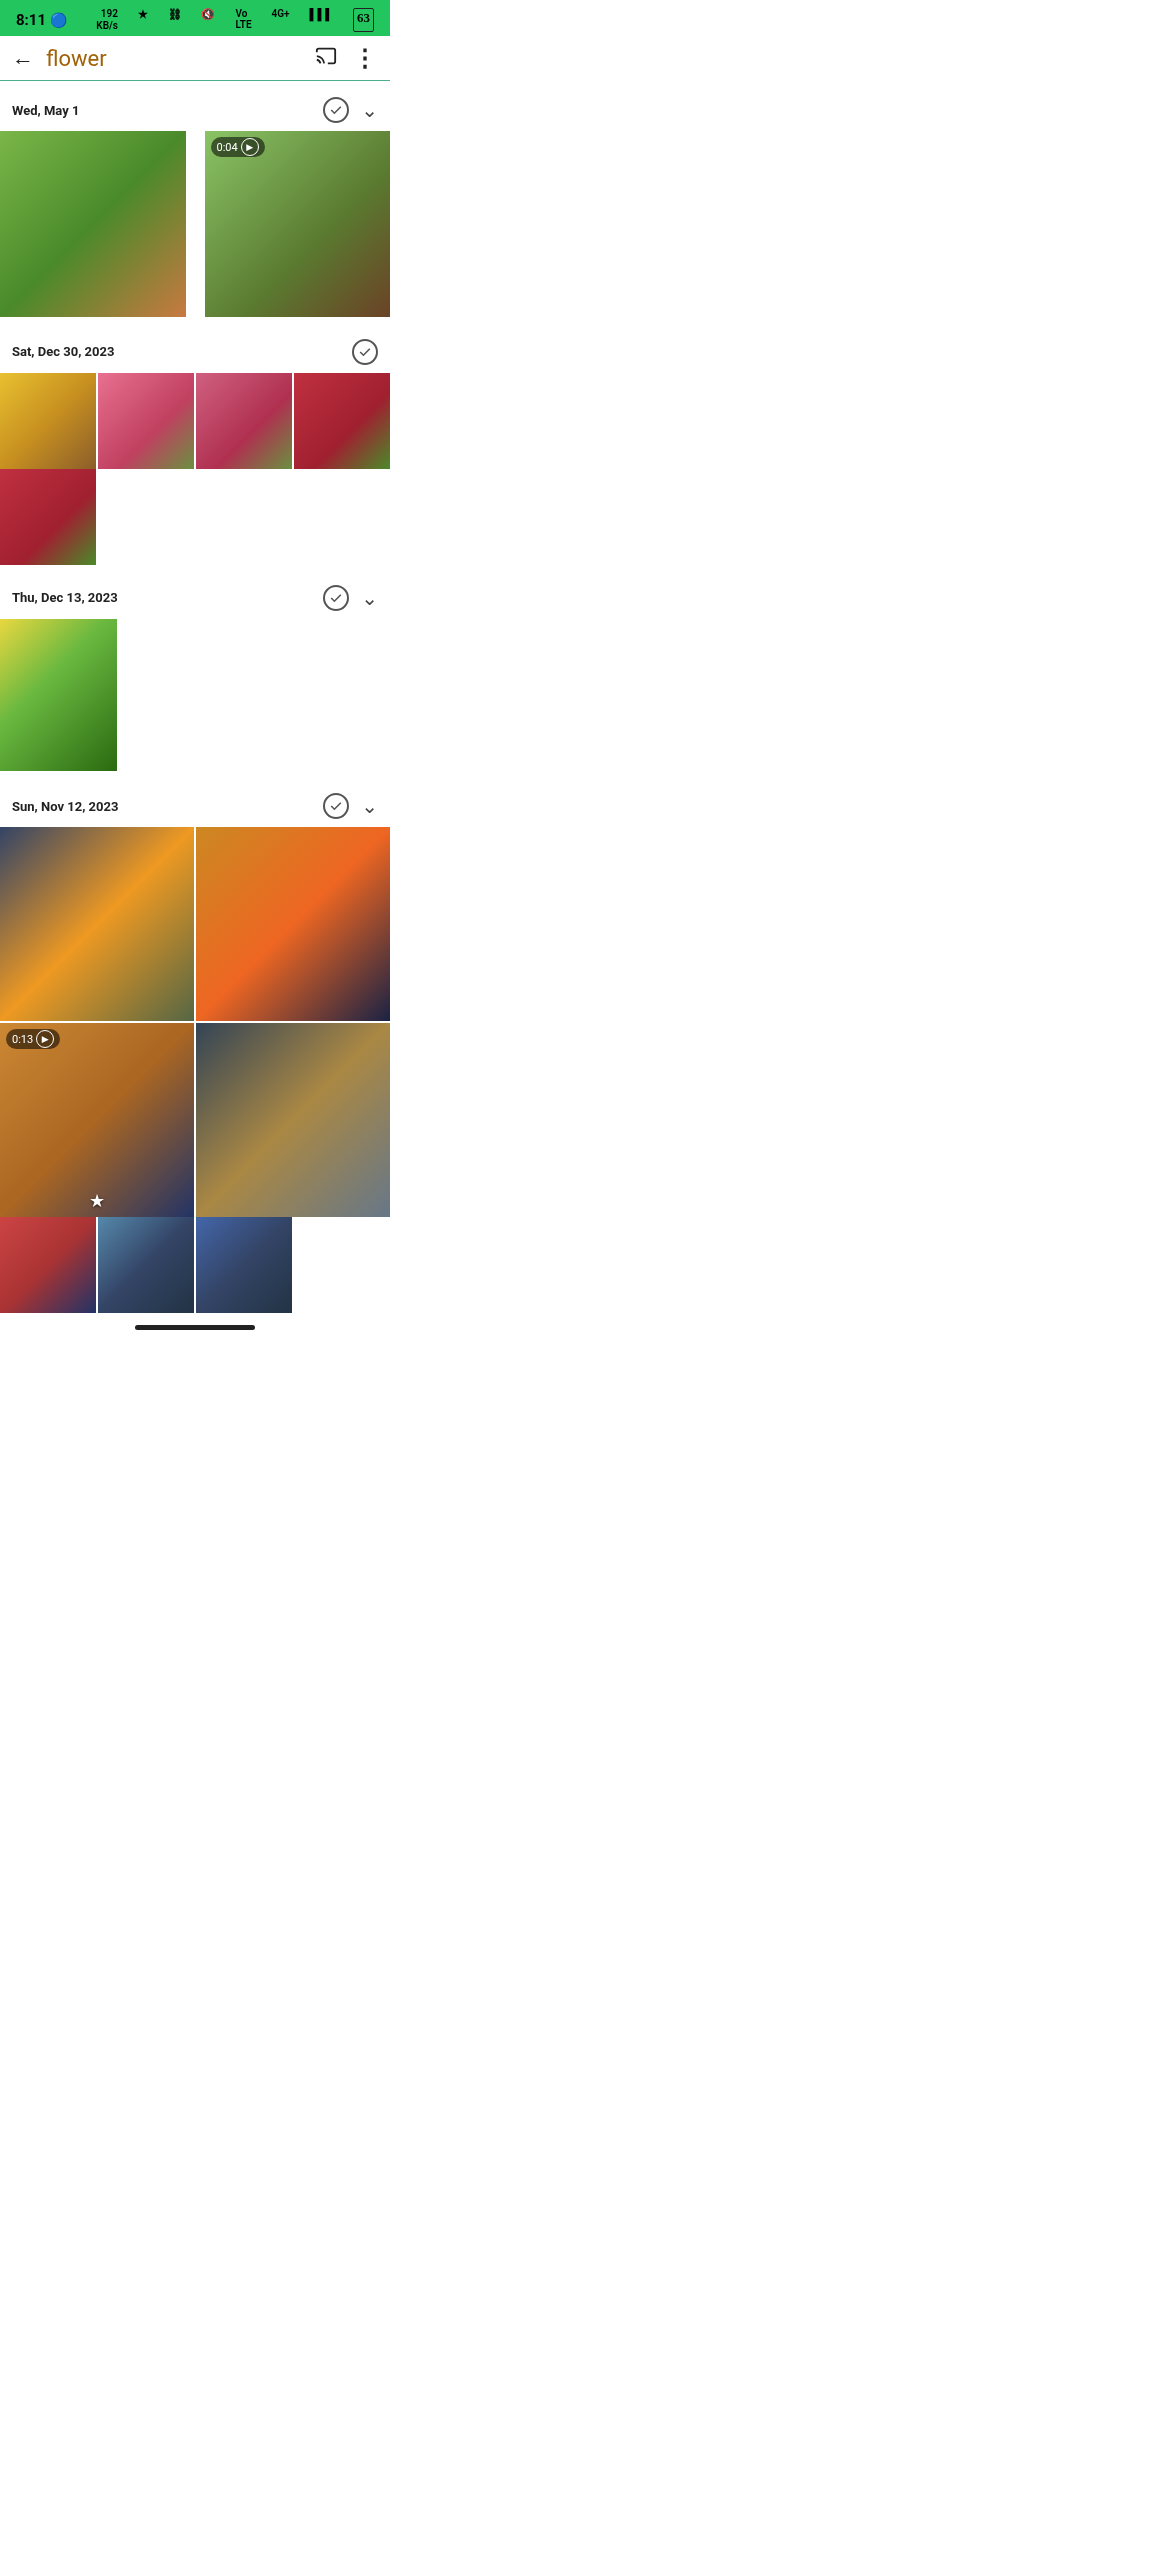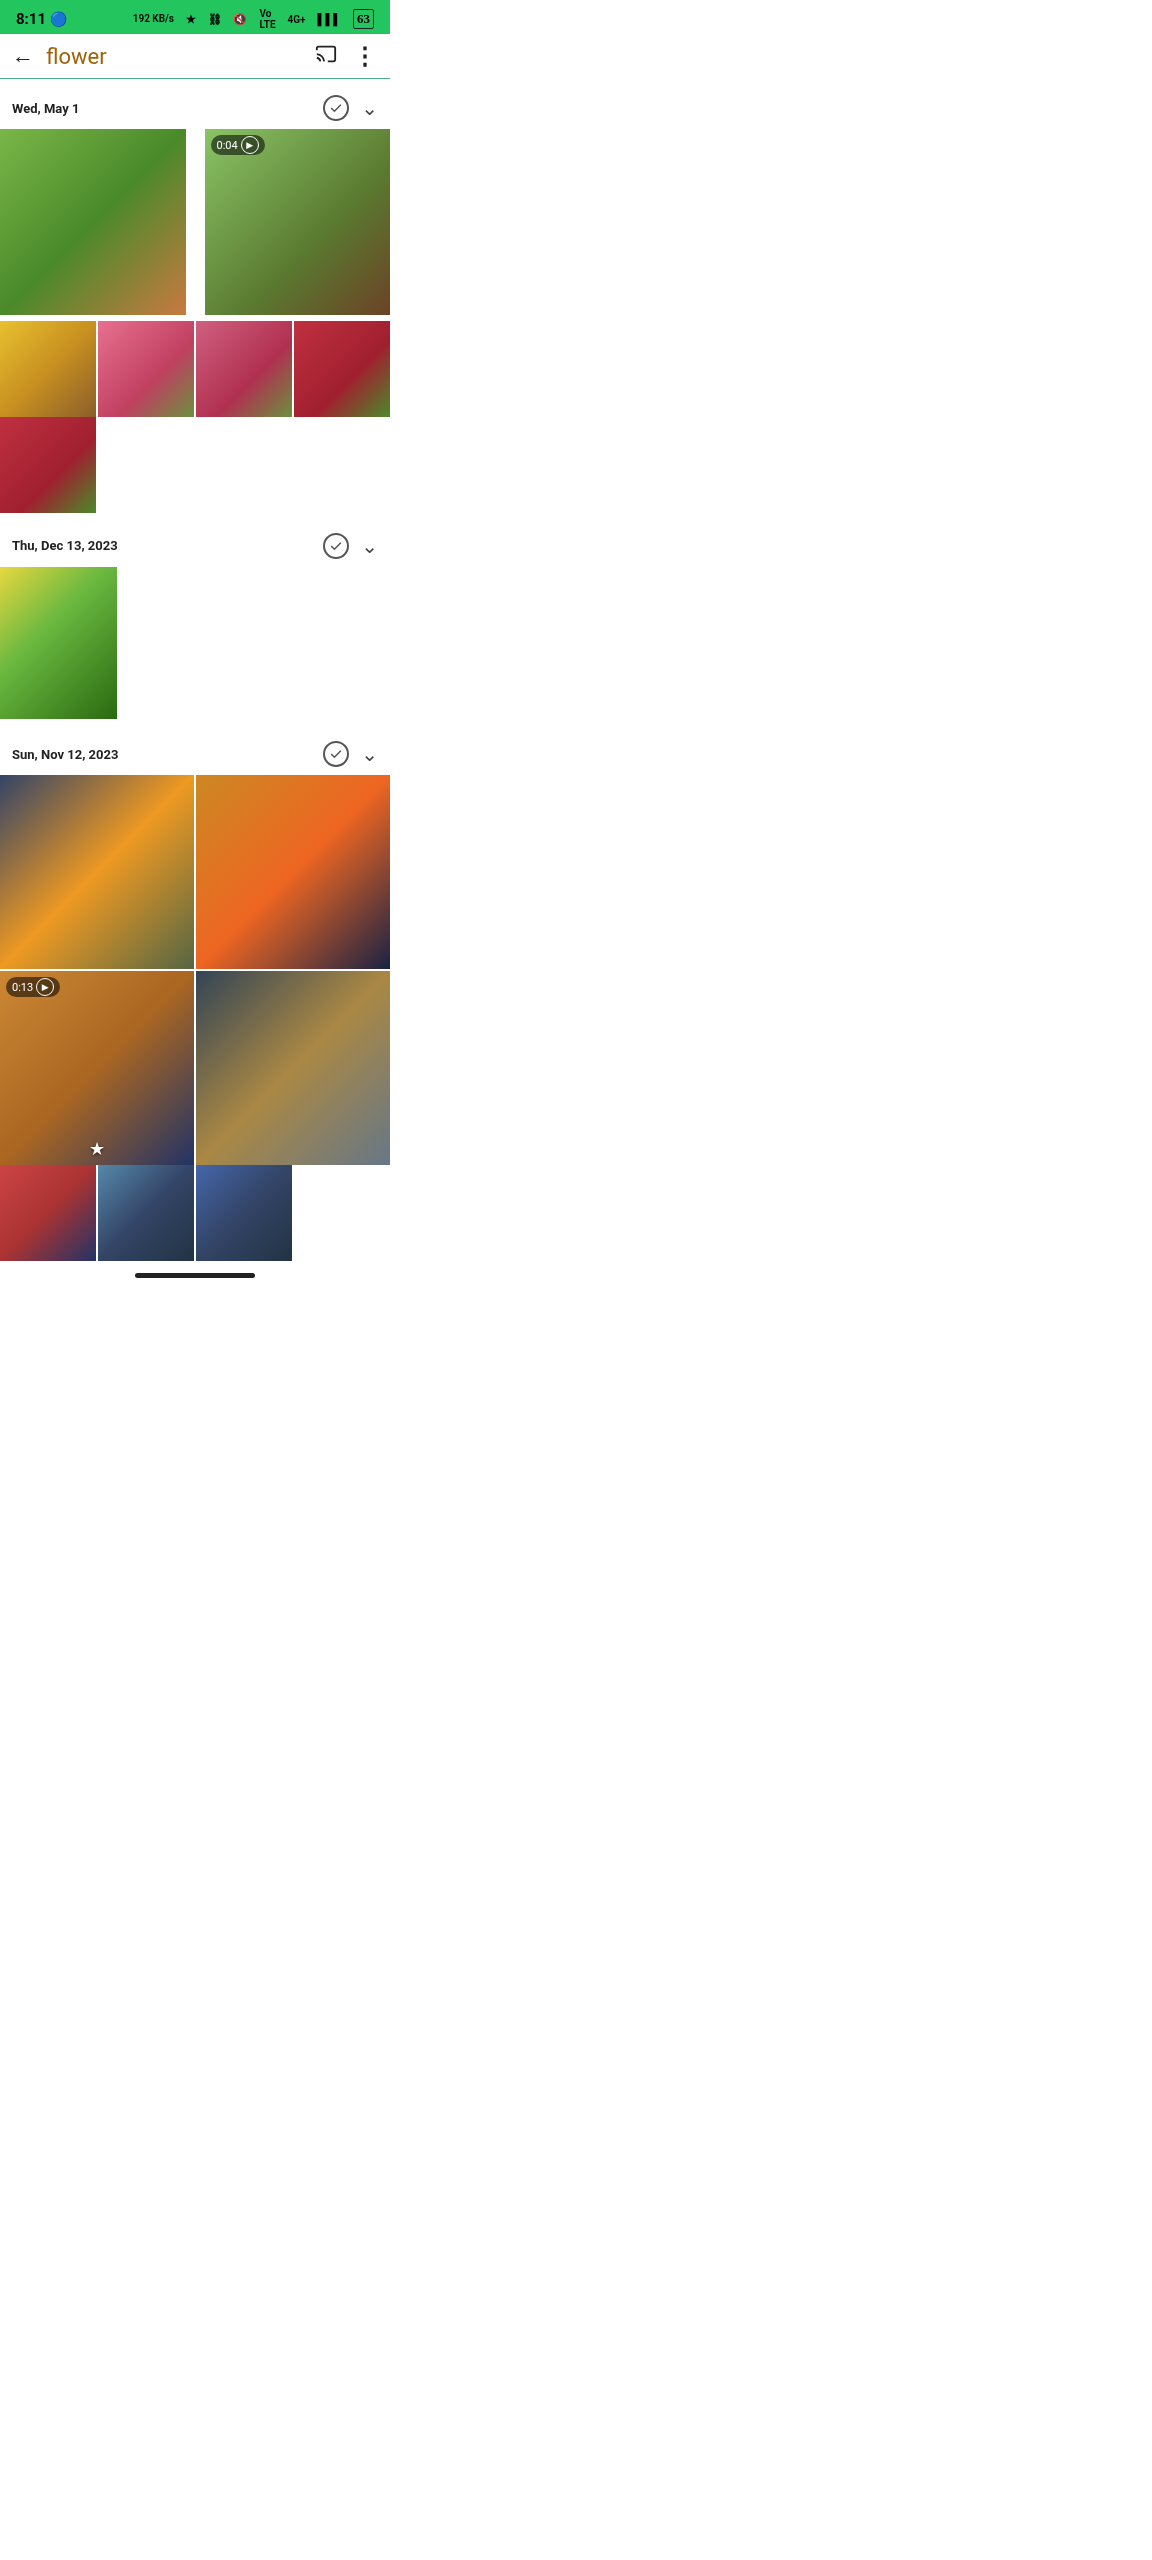--- a/index.html
+++ b/index.html
@@ -16,21 +16,21 @@
     .status-bar {
       display: flex;
       justify-content: space-between;
       align-items: center;
       padding: 8px 16px 4px;
       background: #22c55e;
       font-size: 13px;
       font-weight: 600;
     }
     .status-left { display: flex; align-items: center; gap: 4px; }
-    .status-right { display: flex; align-items: center; gap: 12px; font-size: 11px; margin-left: 25px; }
+    .status-right { display: flex; gap: 20px; font-size: 11px; margin-left: 25px; }
     .status-time { font-size: 15px; font-weight: 700; }
 
     
     .app-bar {
       display: flex;
       align-items: center;
       padding: 8px 12px;
       background: #fff;
       border-bottom: 1.5px solid #4caf8a;
     }
@@ -250,20 +250,30 @@
             <div class="photo-box-inner img-green-plant2"></div>
           </div>
           <div class="video-badge">
             <span>0:04</span>
             <div class="play-circle">▶</div>
           </div>
         </div>
       </div>
     </div>
     <div class="section">
+      <div class="section-header">
+        <span class="section-date">Sat, Dec 30, 2023</span>
+        <div class="section-actions">
+          <div class="circle-check">
+            <svg viewBox="0 0 20 20" fill="none" stroke="#555" stroke-width="2">
+              <polyline points="4,10 8,14 16,6"></polyline>
+            </svg>
+          </div>
+        </div>
+      </div>
       <div style="display: grid; grid-template-columns: 1fr 1fr 1fr 1fr; gap: 2px;">
         <div class="photo-thumb">
           <div class="photo-box">
             <div class="photo-box-inner img-yellow-flower"></div>
           </div>
         </div>
         <div class="photo-thumb">
           <div class="photo-box">
             <div class="photo-box-inner img-pink-rose"></div>
           </div>

